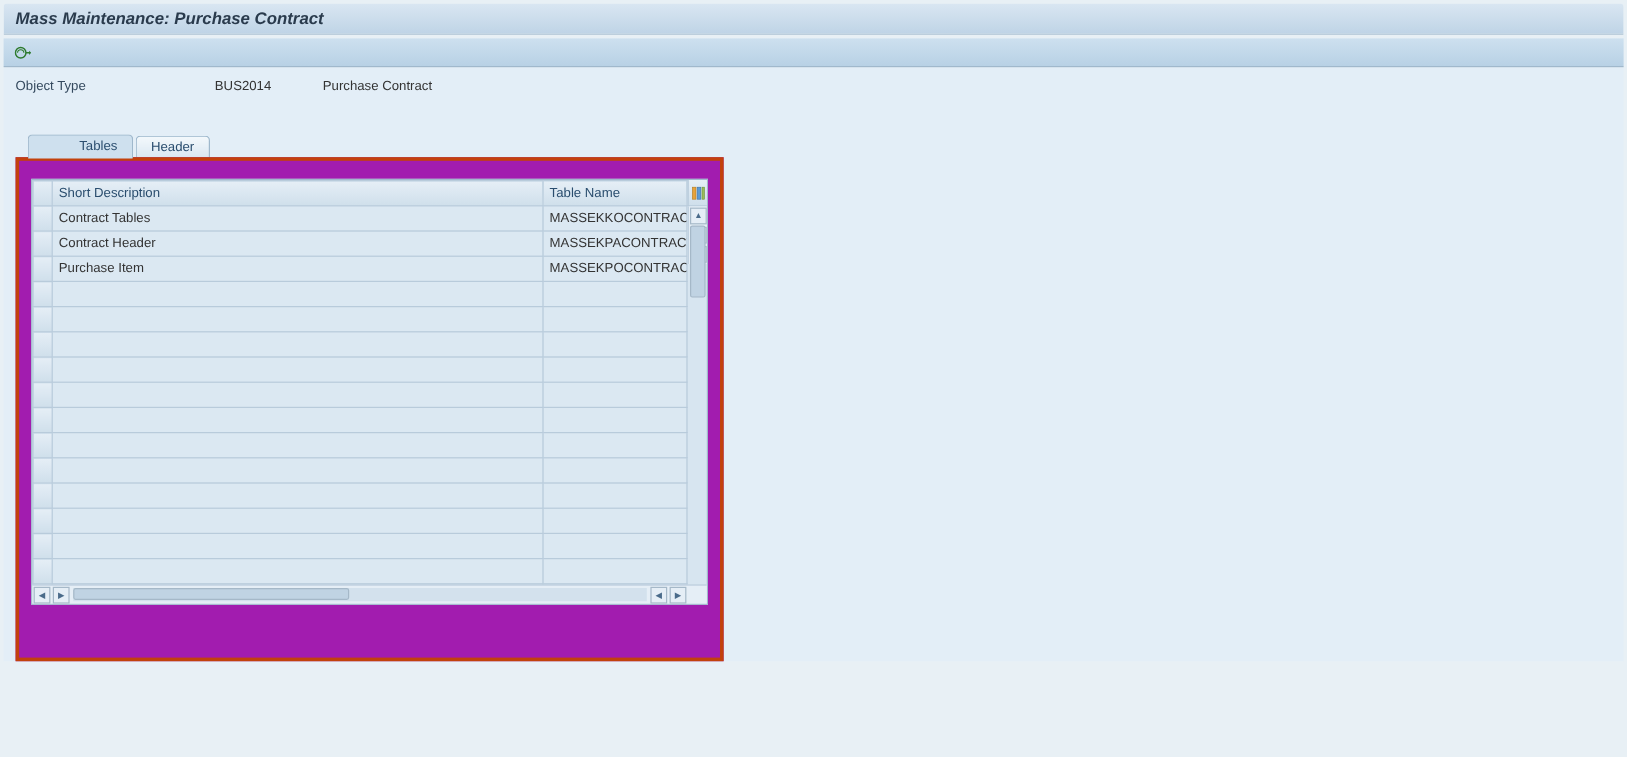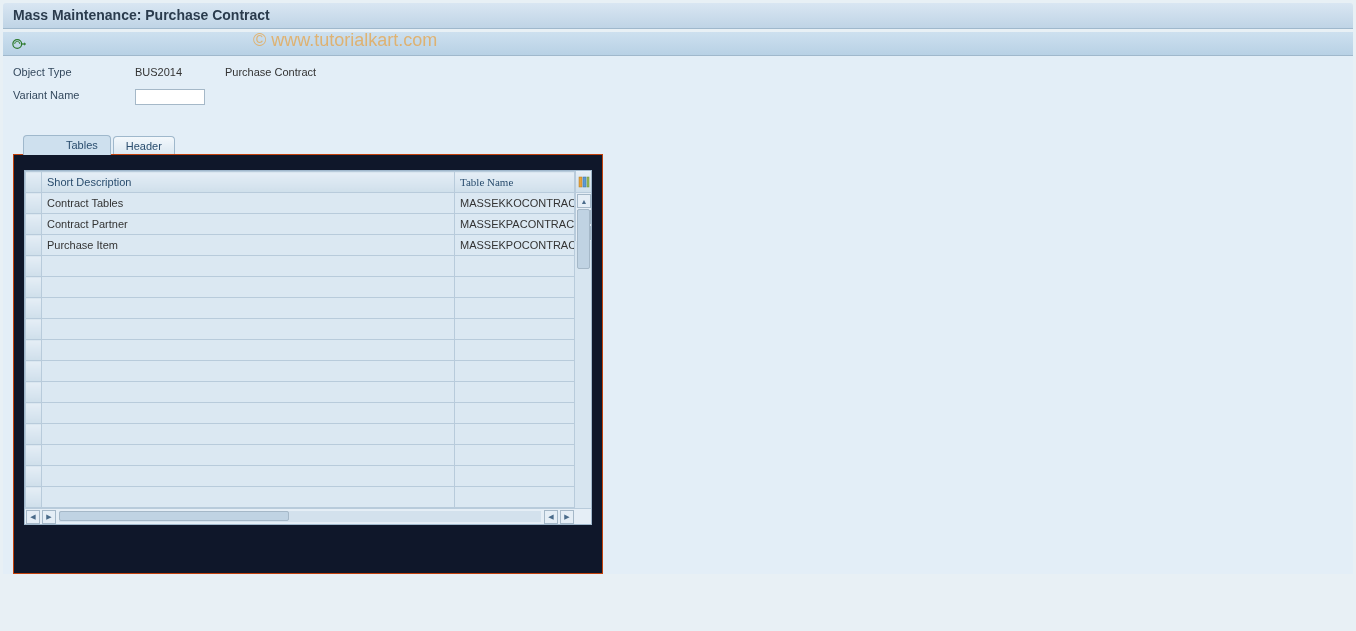--- a/index.html
+++ b/index.html
@@ -14,20 +14,21 @@
       color: #333;
       width: 1356px;
       height: 631px;
       overflow: hidden;
       position: relative;
     }
     .title-bar {
       background: linear-gradient(to bottom, #d9e6f2 0%, #bfd4e6 100%);
       border-bottom: 1px solid #9fb8cc;
       padding: 4px 10px;
+      font-style: italic;
       font-weight: bold;
       font-size: 14px;
       color: #2a3b4d;
       height: 26px;
       margin: 3px;
       border-radius: 3px 3px 0 0;
     }
     .toolbar {
       background: linear-gradient(to bottom, #cde0ef 0%, #b8d1e5 100%);
       border-bottom: 1px solid #a0b8cc;
@@ -70,20 +71,21 @@
       margin-bottom: 3px;
       height: 20px;
     }
     .field-label {
       width: 122px;
       color: #34495e;
     }
     .field-value {
       width: 90px;
       color: #333;
+      margin-left: 44px;
     }
     .field-value2 {
       color: #333;
     }
     .text-input {
       height: 16px;
       width: 70px;
       border: 1px solid #a5b8c8;
       background: #fff;
       font-size: 11px;
@@ -113,22 +115,22 @@
     }
     .tab.active {
       background: #cee0ee;
       height: 20px;
       position: relative;
       top: 1px;
       z-index: 2;
       padding-left: 42px;
     }
     .tab-panel {
-      border: 1px solid #c2410c;
-      background: #0f172a;
+      border: 3px solid #c2410c;
+      background: #a21caf;
       width: 590px;
       height: 420px;
       padding: 15px 10px 5px 10px;
       position: relative;
     }
     .grid-outer {
       border: 1px solid #a0b8cc;
       background: #d7e5f0;
     }
     .grid {
@@ -240,32 +242,27 @@
 
 <div class="toolbar">
   <span class="exec-icon">
     <svg viewBox="0 0 16 16">
       <circle cx="6" cy="8" r="5" fill="none" stroke="#2d7a2d" stroke-width="1.4"></circle>
       <path d="M3 8 a3 3 0 0 1 6 0" fill="none" stroke="#2d7a2d" stroke-width="1"></path>
       <line x1="11" y1="8" x2="15" y2="8" stroke="#2d7a2d" stroke-width="1.4"></line>
       <polygon points="14,6 16,8 14,10" fill="#2d7a2d"></polygon>
     </svg>
   </span>
-  <span class="watermark">© www.tutorialkart.com</span>
 </div>
 
 <div class="form-area">
   <div class="field-row">
     <span class="field-label">Object Type</span>
     <span class="field-value">BUS2014</span>
     <span class="field-value2">Purchase Contract</span>
-  </div>
-  <div class="field-row">
-    <span class="field-label">Variant Name</span>
-    <input type="text" class="text-input" value="" style="">
   </div>
 
   <div class="tab-container">
     <div class="tab-strip">
       <div class="tab active">
         <span>Tables</span>
       </div>
       <div class="tab">
         <span>Header</span>
       </div>
@@ -278,34 +275,34 @@
             <table class="grid-table">
               <colgroup>
                 <col style="width:16px">
                 <col>
                 <col style="width:120px">
               </colgroup>
               <thead>
                 <tr>
                   <th class="row-selector"></th>
                   <th>Short Description</th>
-                  <th style="position:relative;font-family:Liberation Serif, serif;">
+                  <th style="position:relative;">
                     <span>Table Name</span>
                   </th>
                 </tr>
               </thead>
               <tbody>
                 <tr>
                   <td class="row-selector"></td>
                   <td>Contract Tables</td>
                   <td>MASSEKKOCONTRACT</td>
                 </tr>
                 <tr>
                   <td class="row-selector"></td>
-                  <td>Contract Partner</td>
+                  <td>Contract Header</td>
                   <td>MASSEKPACONTRACT</td>
                 </tr>
                 <tr>
                   <td class="row-selector"></td>
                   <td>Purchase Item</td>
                   <td>MASSEKPOCONTRACT</td>
                 </tr>
                 <tr>
                   <td class="row-selector"></td>
                   <td></td>

